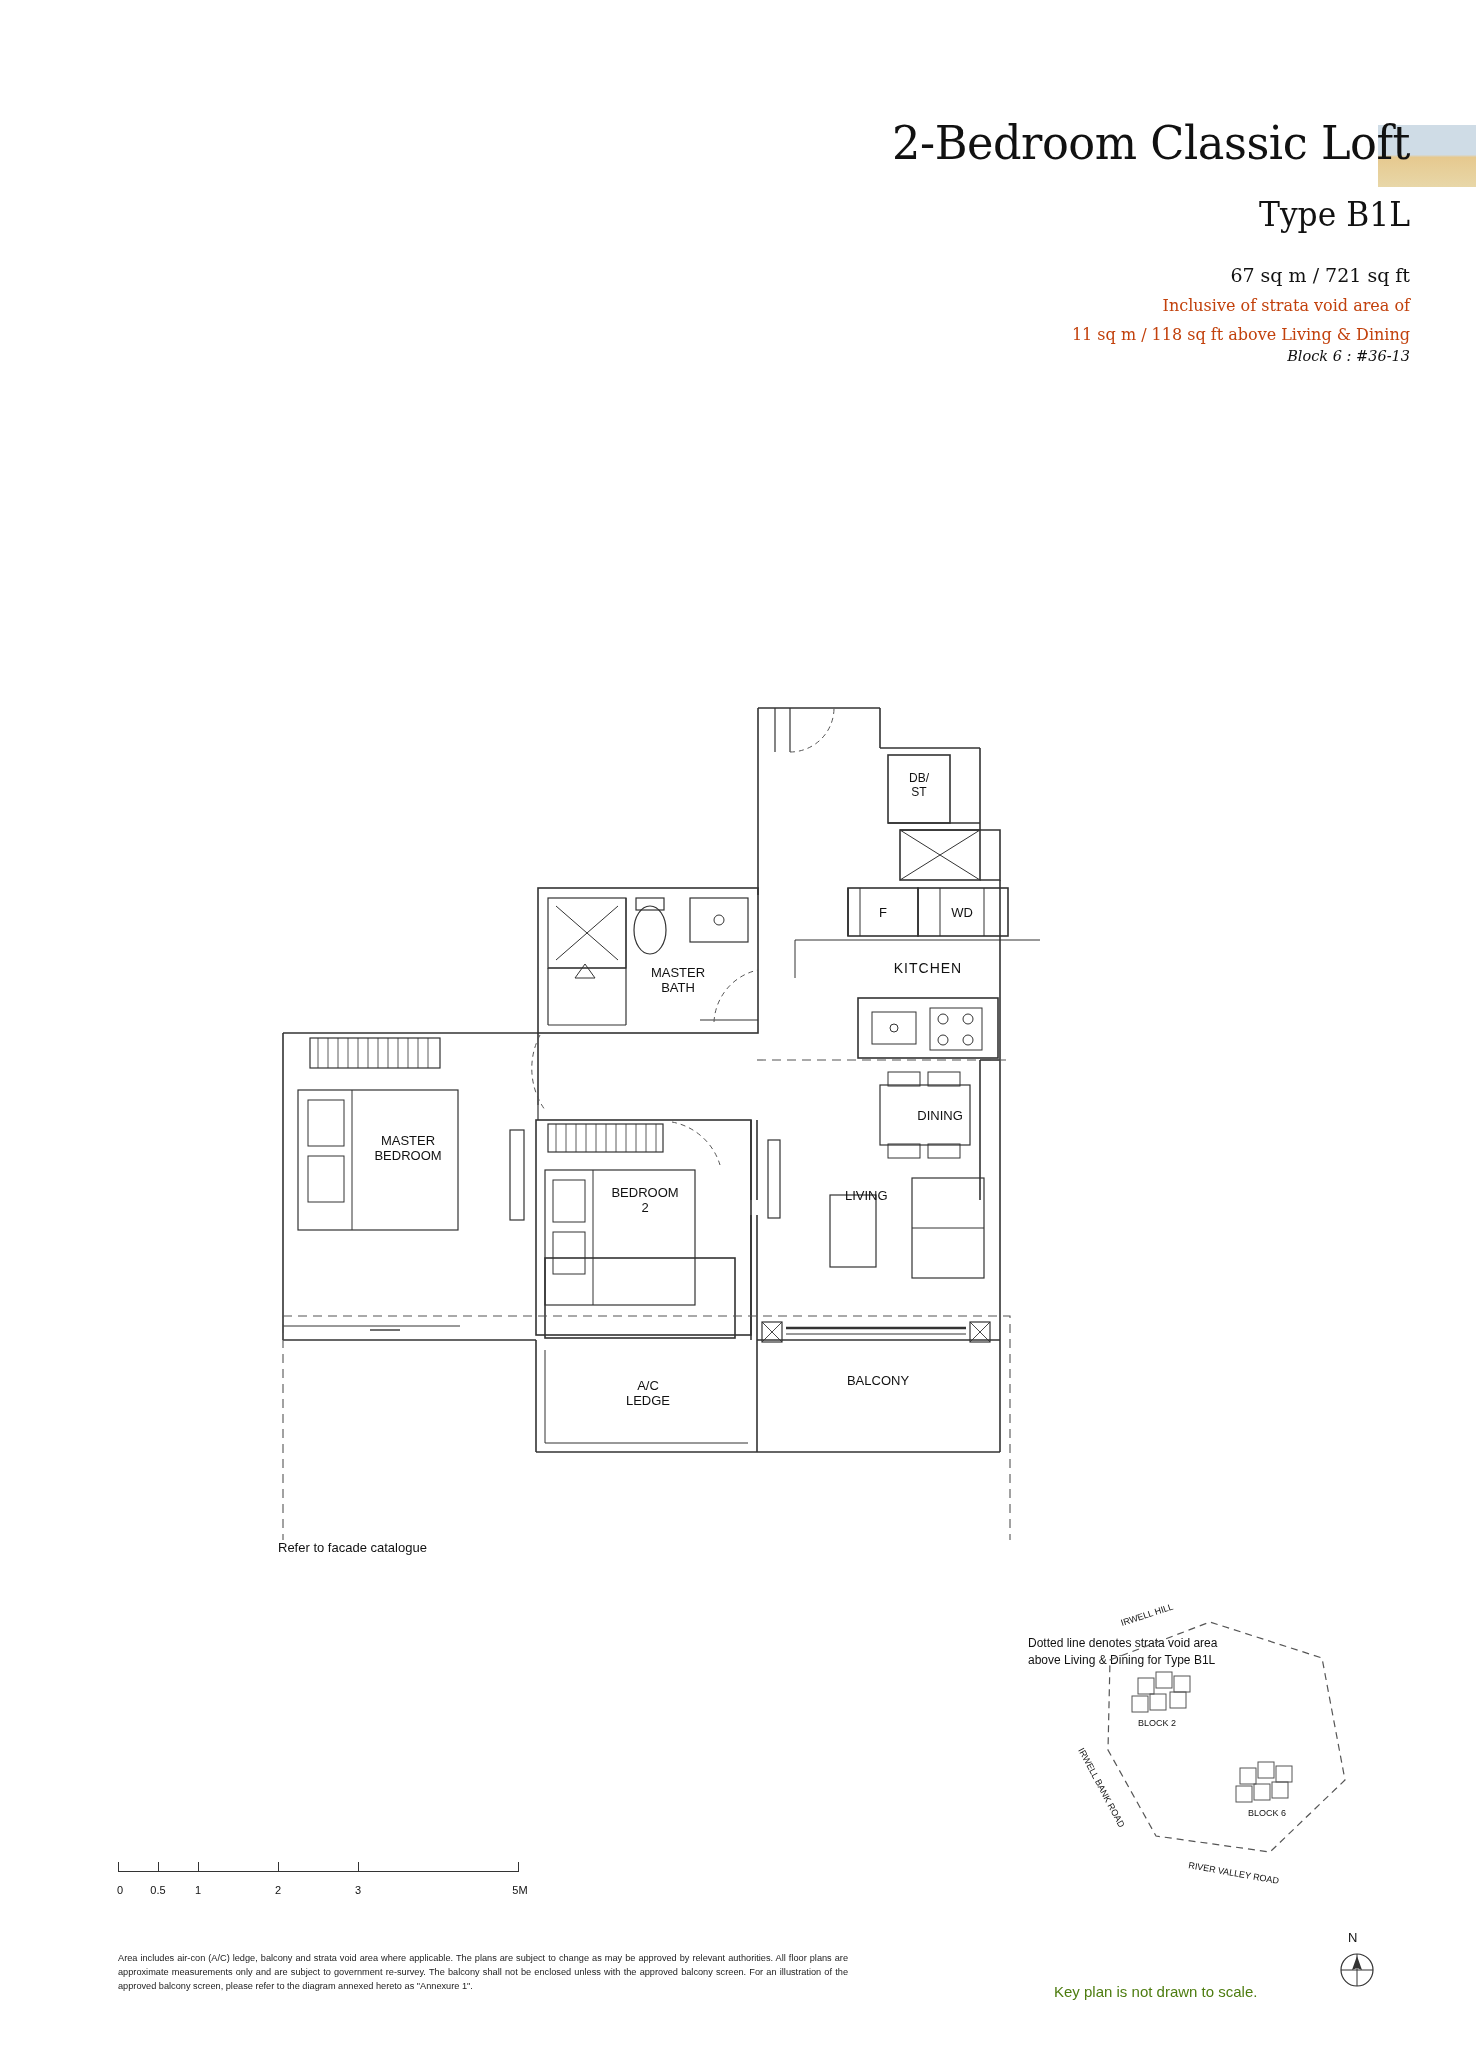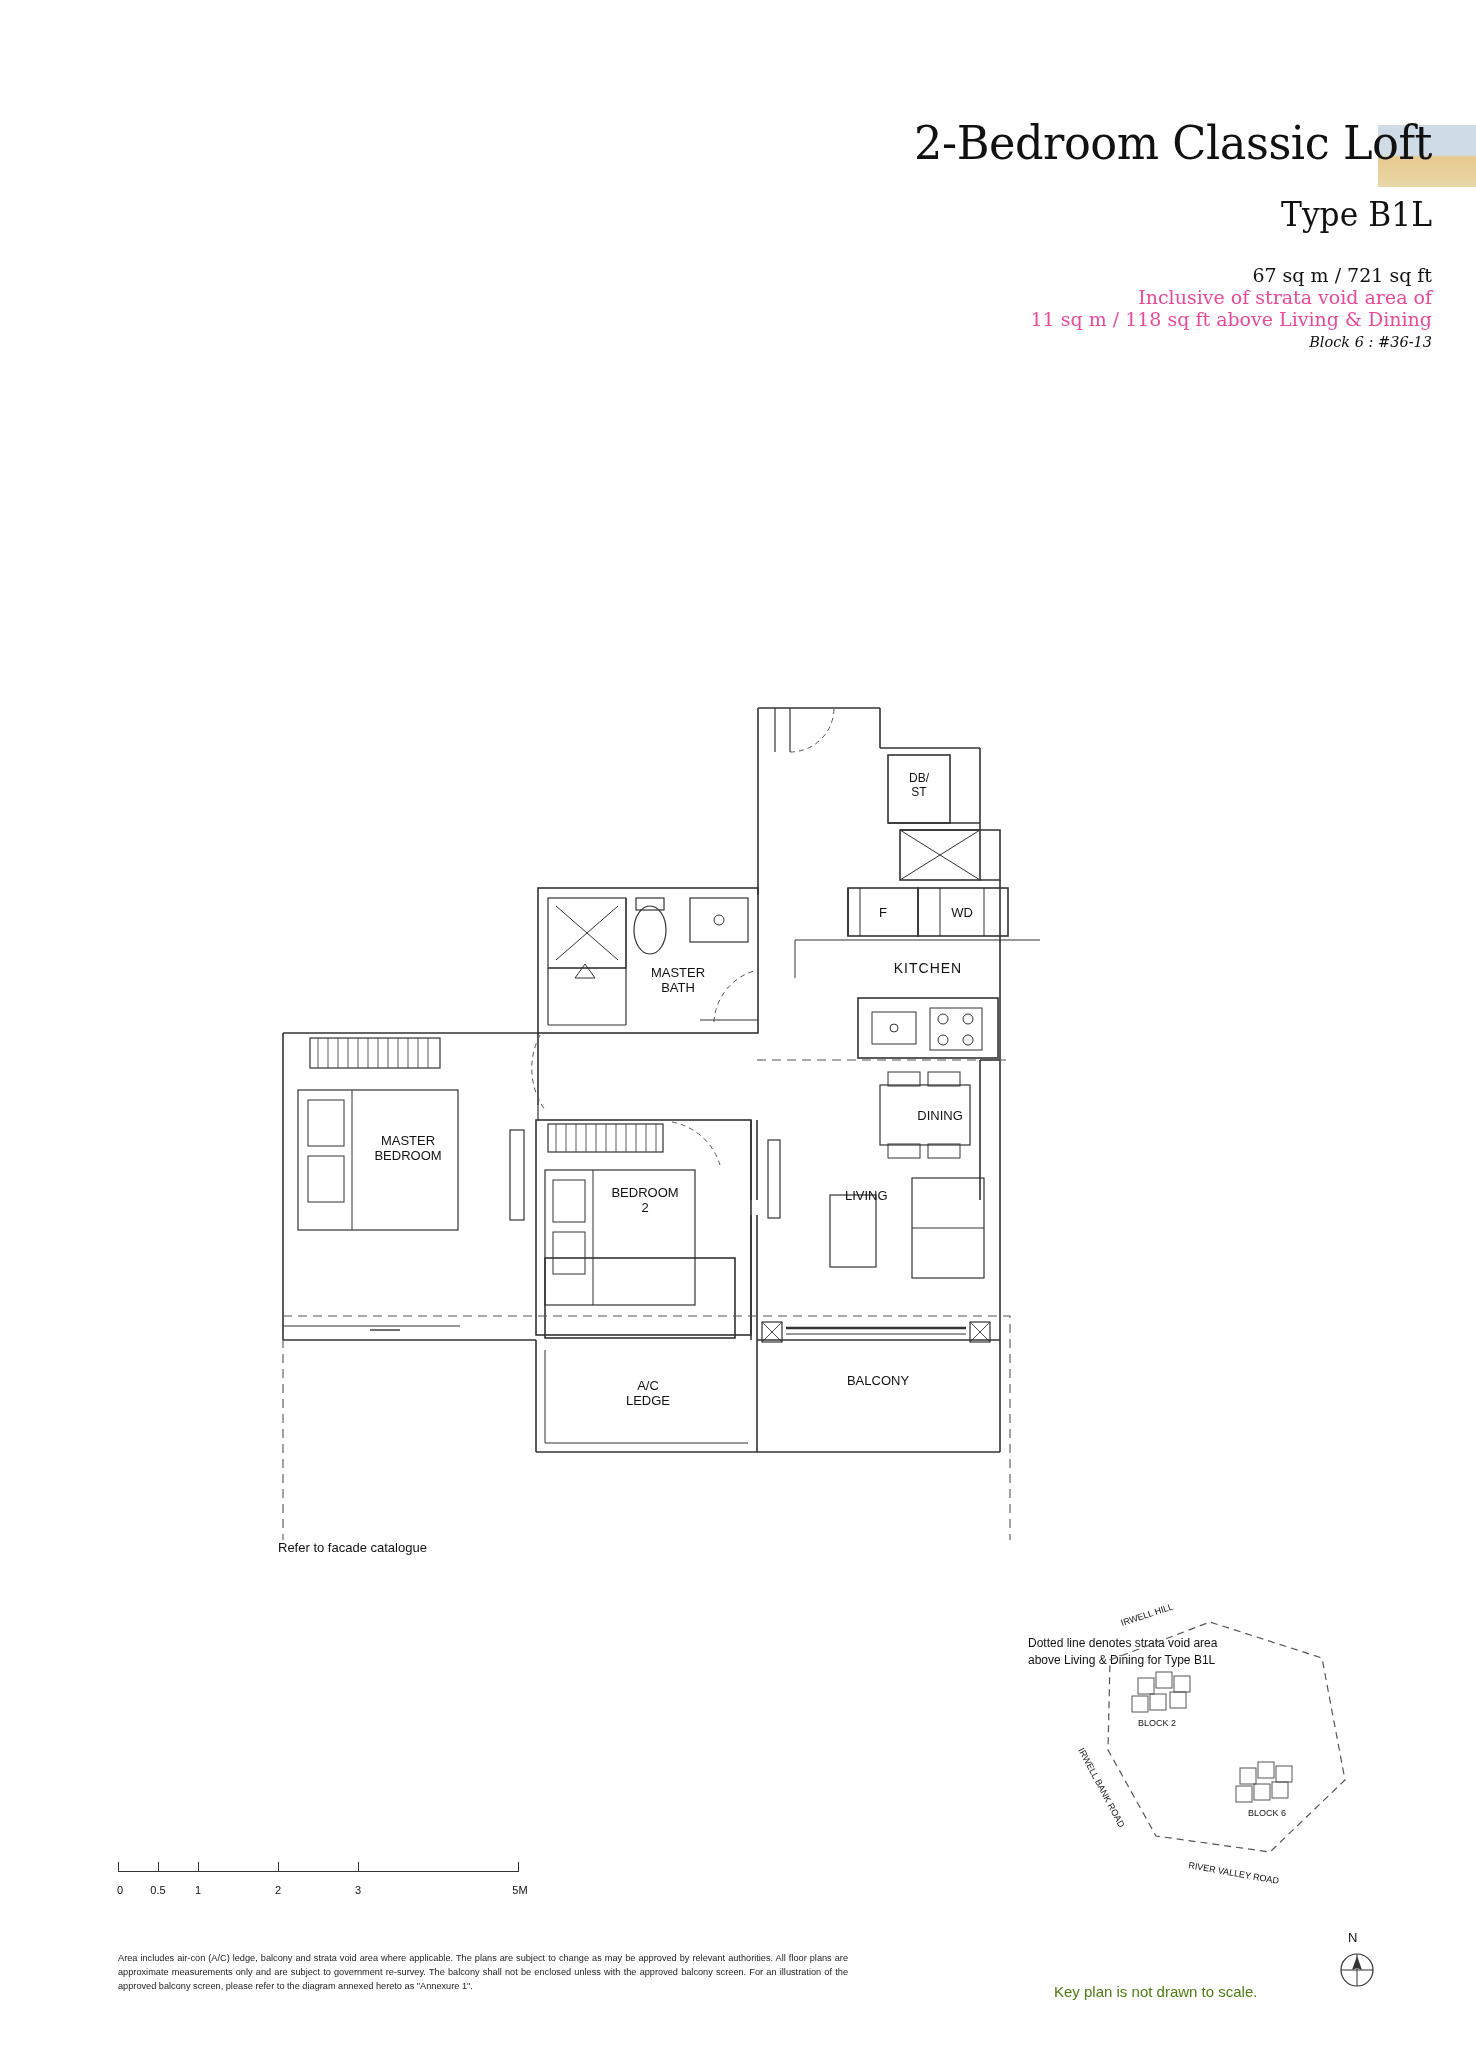--- a/index.html
+++ b/index.html
@@ -12,21 +12,21 @@
     overflow:hidden;
   }
   .page { position:absolute; inset:0; }
 
   
   .corner-swatch {
     position:absolute; right:0; top:125px; width:98px; height:62px;
     background:linear-gradient(180deg,#cfdce6 0%,#cfdce6 48%,#e6c98f 52%,#e8d7a8 100%);
   }
   .hdr-left { position:absolute; left:118px; top:118px; width:620px; }
-  .hdr-right { position:absolute; right:44px; top:118px; width:640px; text-align:right; }
+  .hdr-right { position:absolute; right:66px; top:118px; width:640px; text-align:right; }
 
   .title-main {
     font-family:"DejaVu Serif", serif;
     font-weight:400;
     font-size:47px;
     letter-spacing:-0.5px;
     line-height:1.05;
     color:#111;
     transform:scaleX(0.95);
     transform-origin:left center;
@@ -42,23 +42,23 @@
   }
   .hdr-right .title-type { transform-origin:right center; }
   .area-line {
     font-family:"DejaVu Serif", serif;
     font-size:19px;
     margin-top:30px;
     color:#111;
   }
   .sub-line {
     font-family:"DejaVu Serif", serif;
-    font-size:19px;
-    margin-top:0;
-    color:#ec4899;
+    font-size:16px;
+    margin-top:10px;
+    color:#c2410c;
   }
   .block-line {
     font-family:"DejaVu Serif", serif;
     font-size:14.5px;
     margin-top:26px;
     color:#111;
   }
   .hdr-right .block-line { margin-top:4px;font-style:italic; }
 
   

